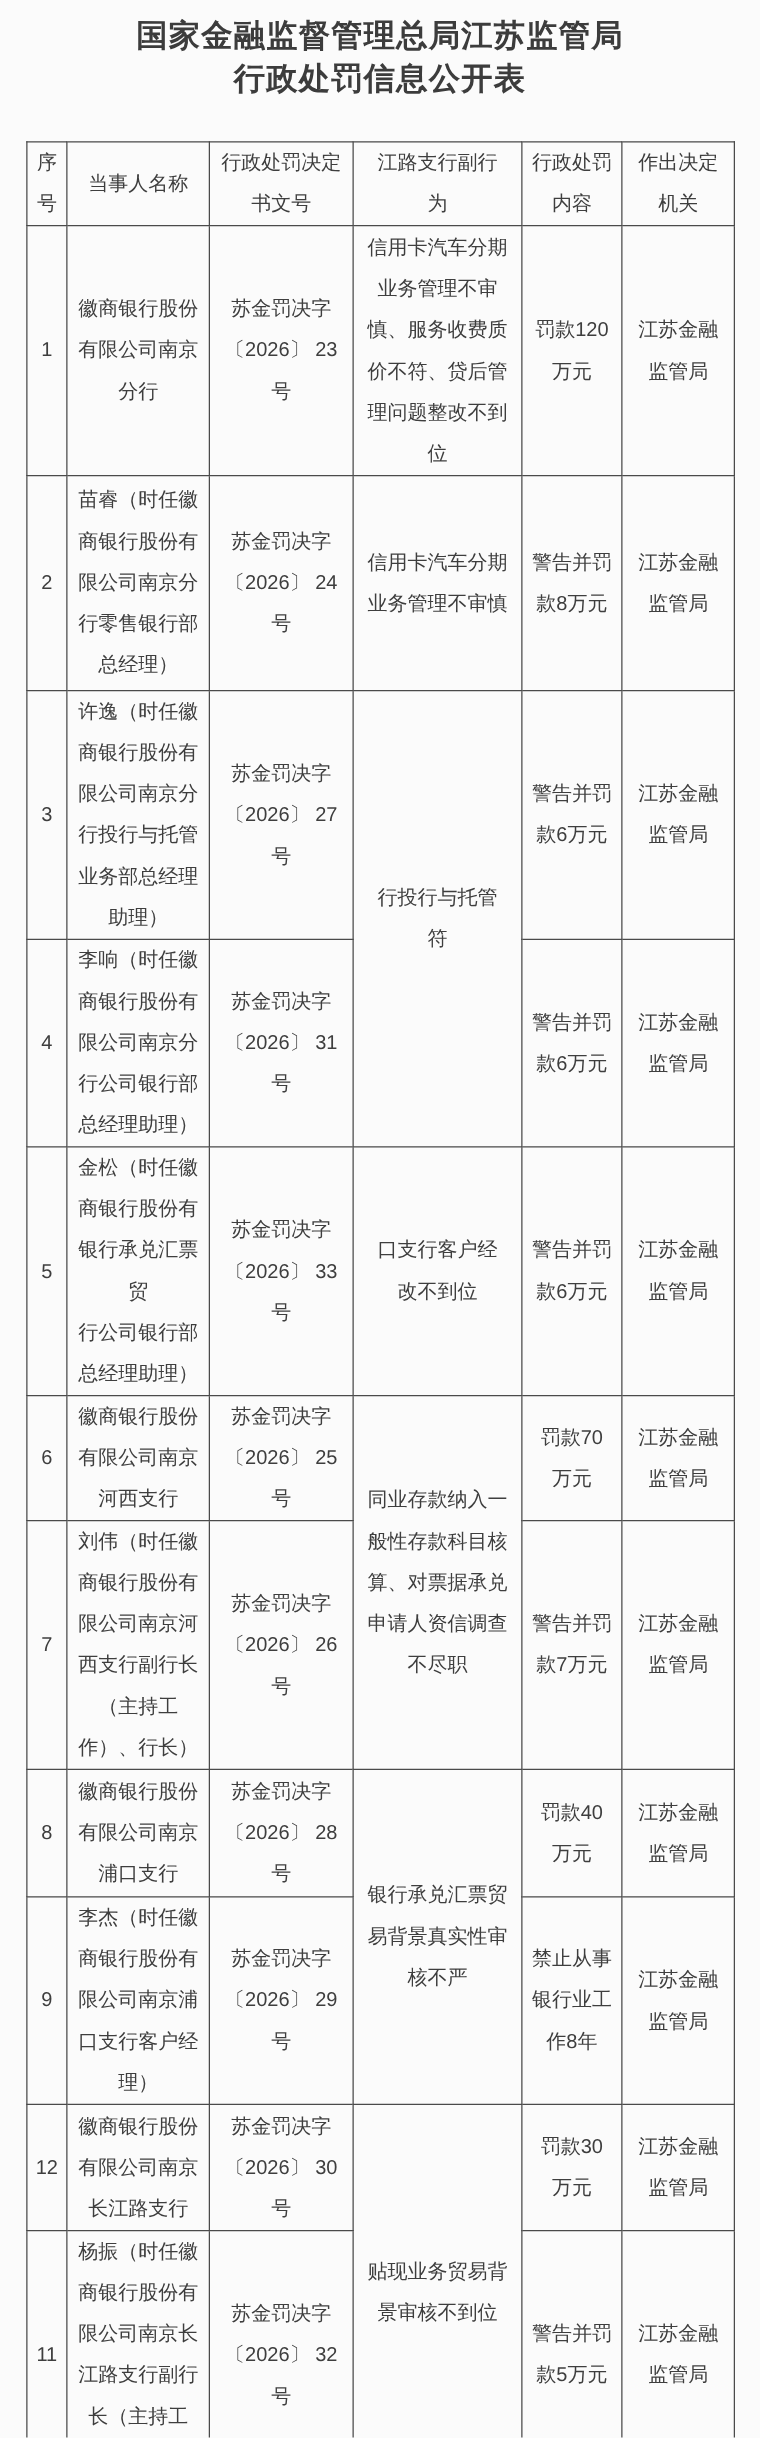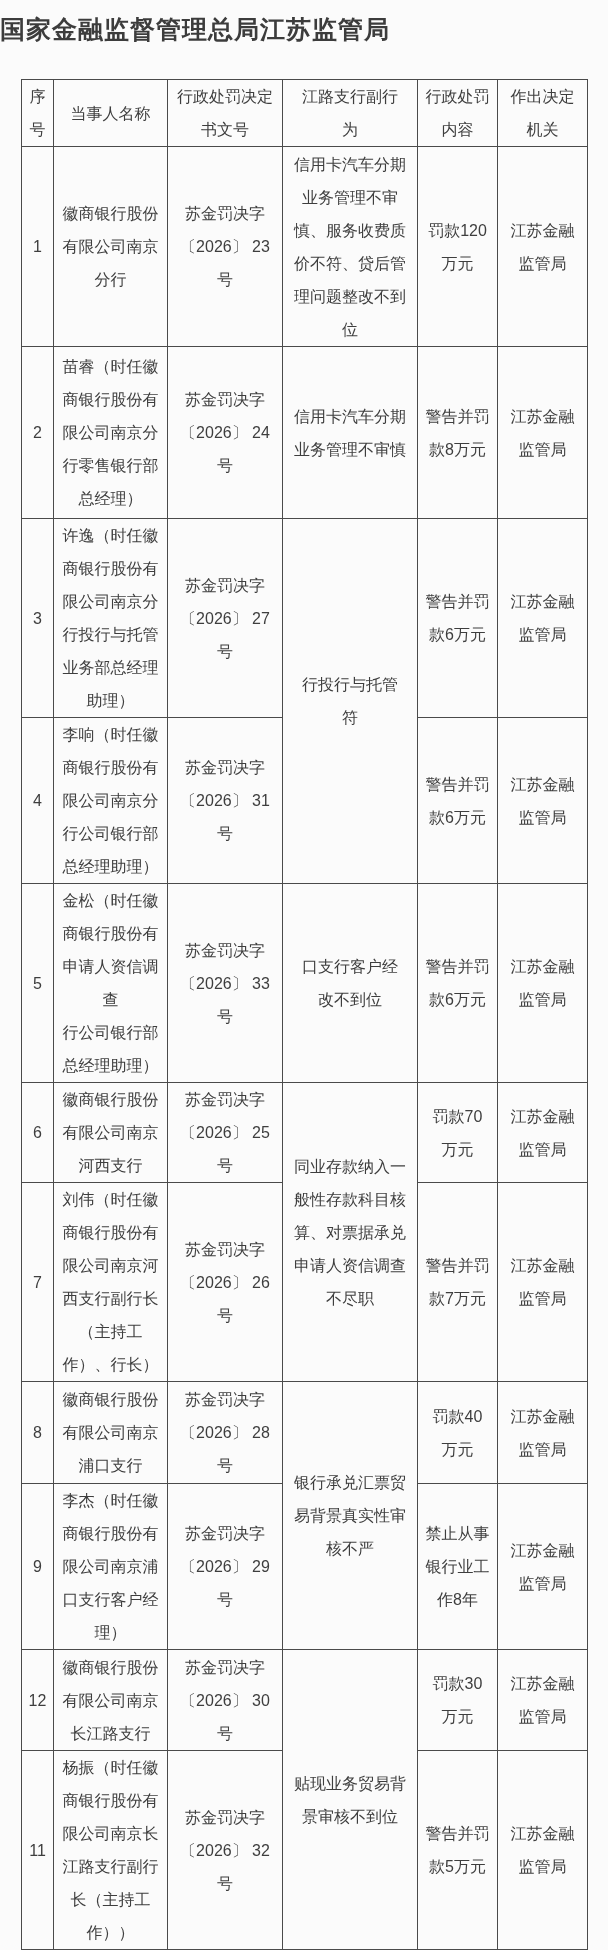--- a/index.html
+++ b/index.html
@@ -8,20 +8,21 @@
   }
   body {
     width: 608px;
     height: 1950px;
     background: #fbfbfb;
     font-family: "Liberation Sans", "DejaVu Sans", sans-serif;
     color: #3e3e3e;
   }
   .page-title {
     padding-top: 12px;
+    text-align: center;
     font-size: 25px;
     line-height: 34px;
     font-weight: 600;
     color: #3c3c3c;
     letter-spacing: 1px;
   }
   table.penalty-table {
     border-collapse: collapse;
     table-layout: fixed;
     width: 566px;
@@ -39,20 +40,21 @@
     white-space: pre-line;
     padding: 0 1px;
     overflow: hidden;
   }
 </style>
 </head>
 <body>
 
 <div class="page-title">
   <div>国家金融监督管理总局江苏监管局</div>
+  <div>行政处罚信息公开表</div>
 </div>
 
 <table class="penalty-table">
   <colgroup>
     <col style="width:32px">
     <col style="width:114px">
     <col style="width:115px">
     <col style="width:135px">
     <col style="width:80px">
     <col style="width:90px">
@@ -142,21 +144,21 @@
       <td>警告并罚
 款6万元</td>
       <td>江苏金融
 监管局</td>
     </tr>
 
     <tr style="height:165px">
       <td>5</td>
       <td>金松（时任徽
 商银行股份有
-申请人资信调查
+银行承兑汇票贸
 行公司银行部
 总经理助理）</td>
       <td>苏金罚决字
 〔2026〕 33
 号</td>
       <td>口支行客户经
 改不到位</td>
       <td>警告并罚
 款6万元</td>
       <td>江苏金融

